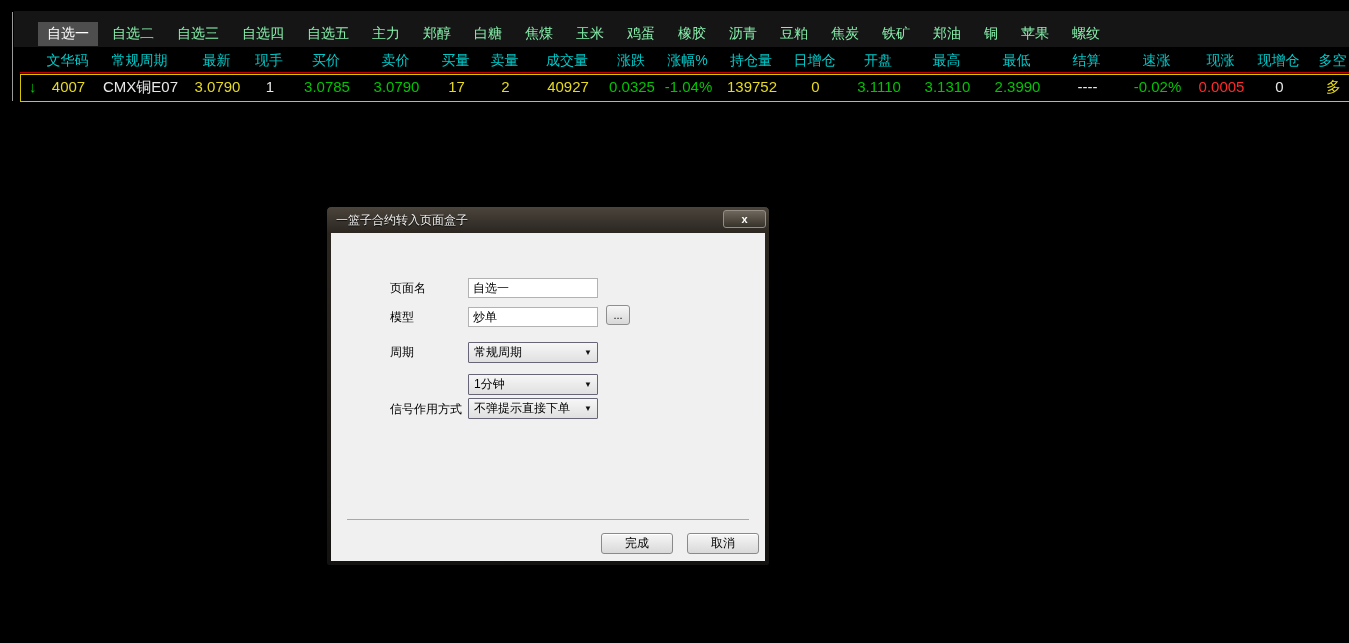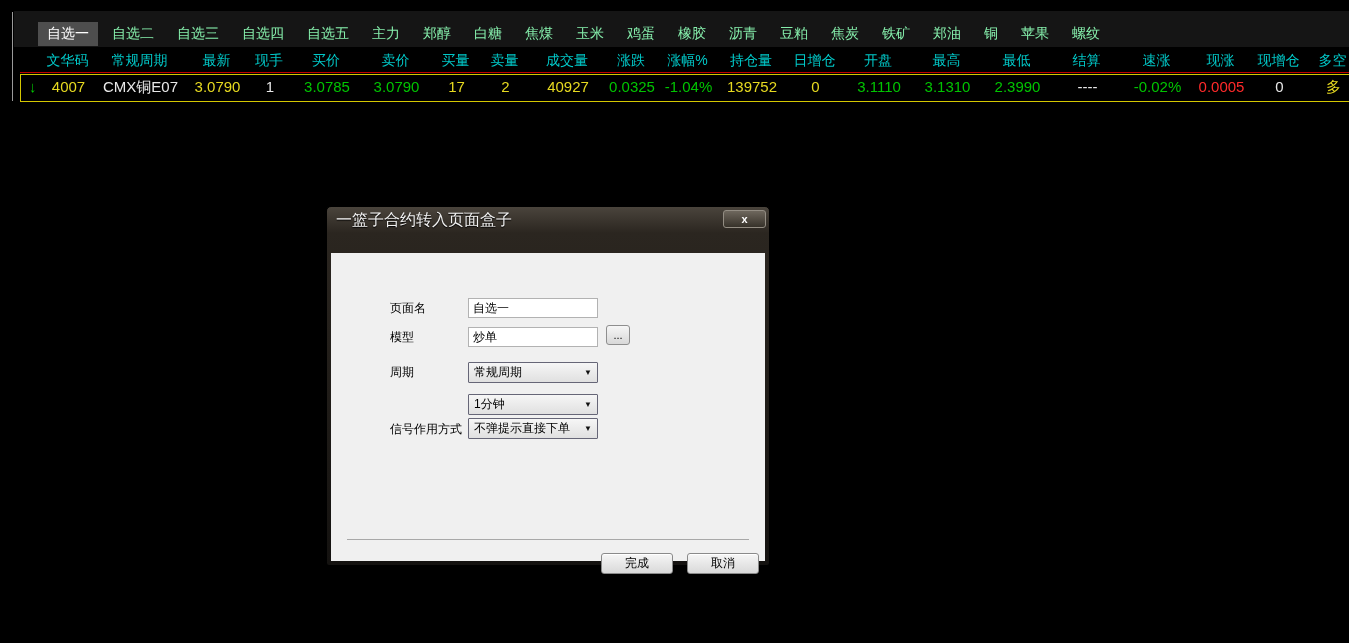--- a/index.html
+++ b/index.html
@@ -40,26 +40,26 @@
   .c12{width:67px}.c13{width:60px}.c14{width:67px}.c15{width:70px}.c16{width:70px}.c17{width:70px}
   .c18{width:70px}.c19{width:58px}.c20{width:58px}.c21{width:50px}
   .v-y{color:#e6d920}.v-g{color:#00c400}.v-r{color:#ff2a2a}.v-w{color:#e8e8e8}
 
   
   .dialog{position:absolute;left:326px;top:206px;width:444px;height:360px;box-sizing:border-box;
      border:1px solid #000;border-radius:5px 5px 3px 3px;
      background:linear-gradient(#4a443c,#2b2620 26px,#141210);
      box-shadow:0 2px 10px rgba(0,0,0,.85);}
   .titlebar{position:relative;height:26px;}
-  .dtitle{position:absolute;left:9px;top:0;line-height:26px;color:#f2f2f2;font-size:16px;
+  .dtitle{position:absolute;left:9px;top:0;line-height:26px;color:#f2f2f2;font-size:12px;
      text-shadow:0 1px 1px #000;white-space:nowrap;}
   .closebtn{position:absolute;right:3px;top:3px;width:43px;height:18px;border:1px solid #938d83;border-radius:3px;
      background:linear-gradient(#6e675d,#37322a);color:#fff;font-size:11px;font-weight:bold;line-height:15px;
      text-align:center;padding:0;cursor:default;}
-  .dbody{position:absolute;left:4px;right:4px;top:26px;bottom:4px;background:#f0f0f0;margin-top:20px;}
+  .dbody{position:absolute;left:4px;right:4px;top:26px;bottom:4px;background:#f0f0f0;}
   .flabel{position:absolute;left:59px;font-size:12px;color:#000;line-height:20px;white-space:nowrap;}
   .txt{position:absolute;left:137px;width:130px;height:20px;box-sizing:border-box;border:1px solid #b2b2b2;
      background:#fff;font-size:12px;padding:1px 4px;font-family:inherit;}
   .browse{position:absolute;left:275px;width:24px;height:20px;box-sizing:border-box;border:1px solid #8e8e8e;
      border-radius:3px;background:linear-gradient(#f6f6f6,#d8d8d8);font-size:11px;line-height:14px;padding:0;cursor:default;}
   .combo{position:absolute;left:137px;width:130px;height:21px;box-sizing:border-box;border:1px solid #667;
      border-radius:1px;background:linear-gradient(#f6f6f6,#e0e0e0);font-size:12px;color:#000;}
   .combo .cval{position:absolute;left:5px;top:0;line-height:19px;white-space:nowrap;}
   .combo .carr{position:absolute;right:5px;top:5px;font-size:8px;color:#111;}
   .dsep{position:absolute;left:16px;right:16px;top:286px;height:1px;background:#a8a8a8;}

